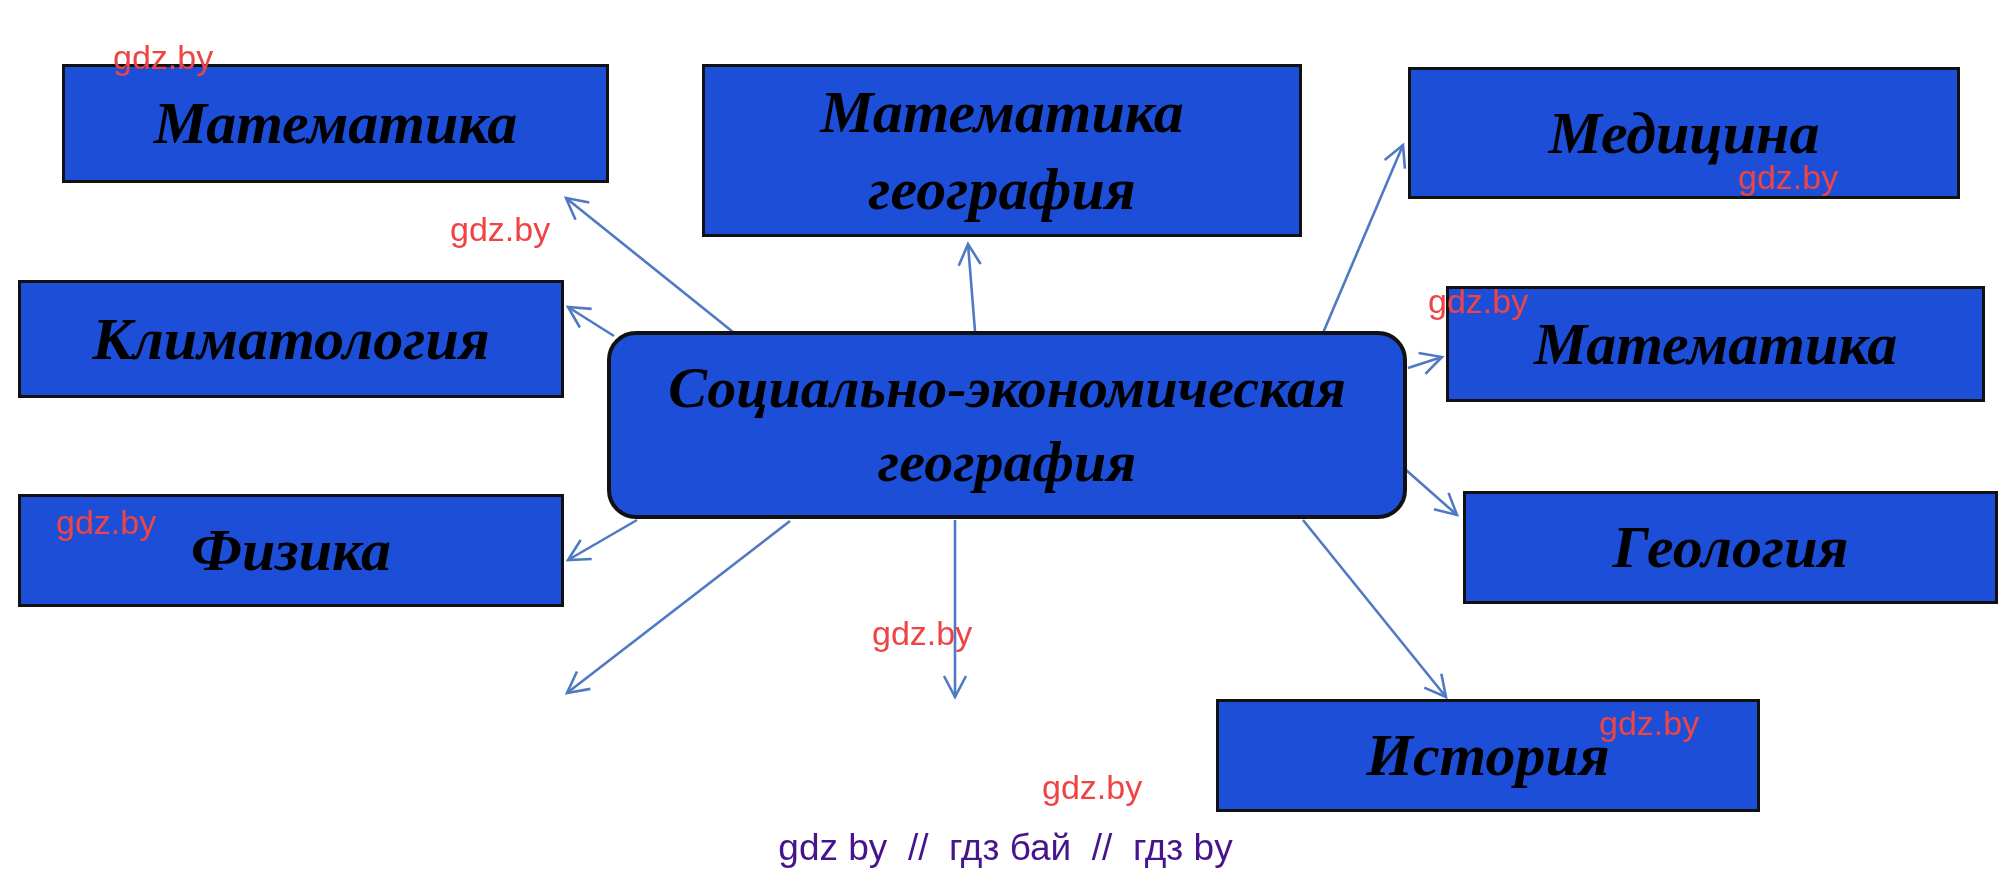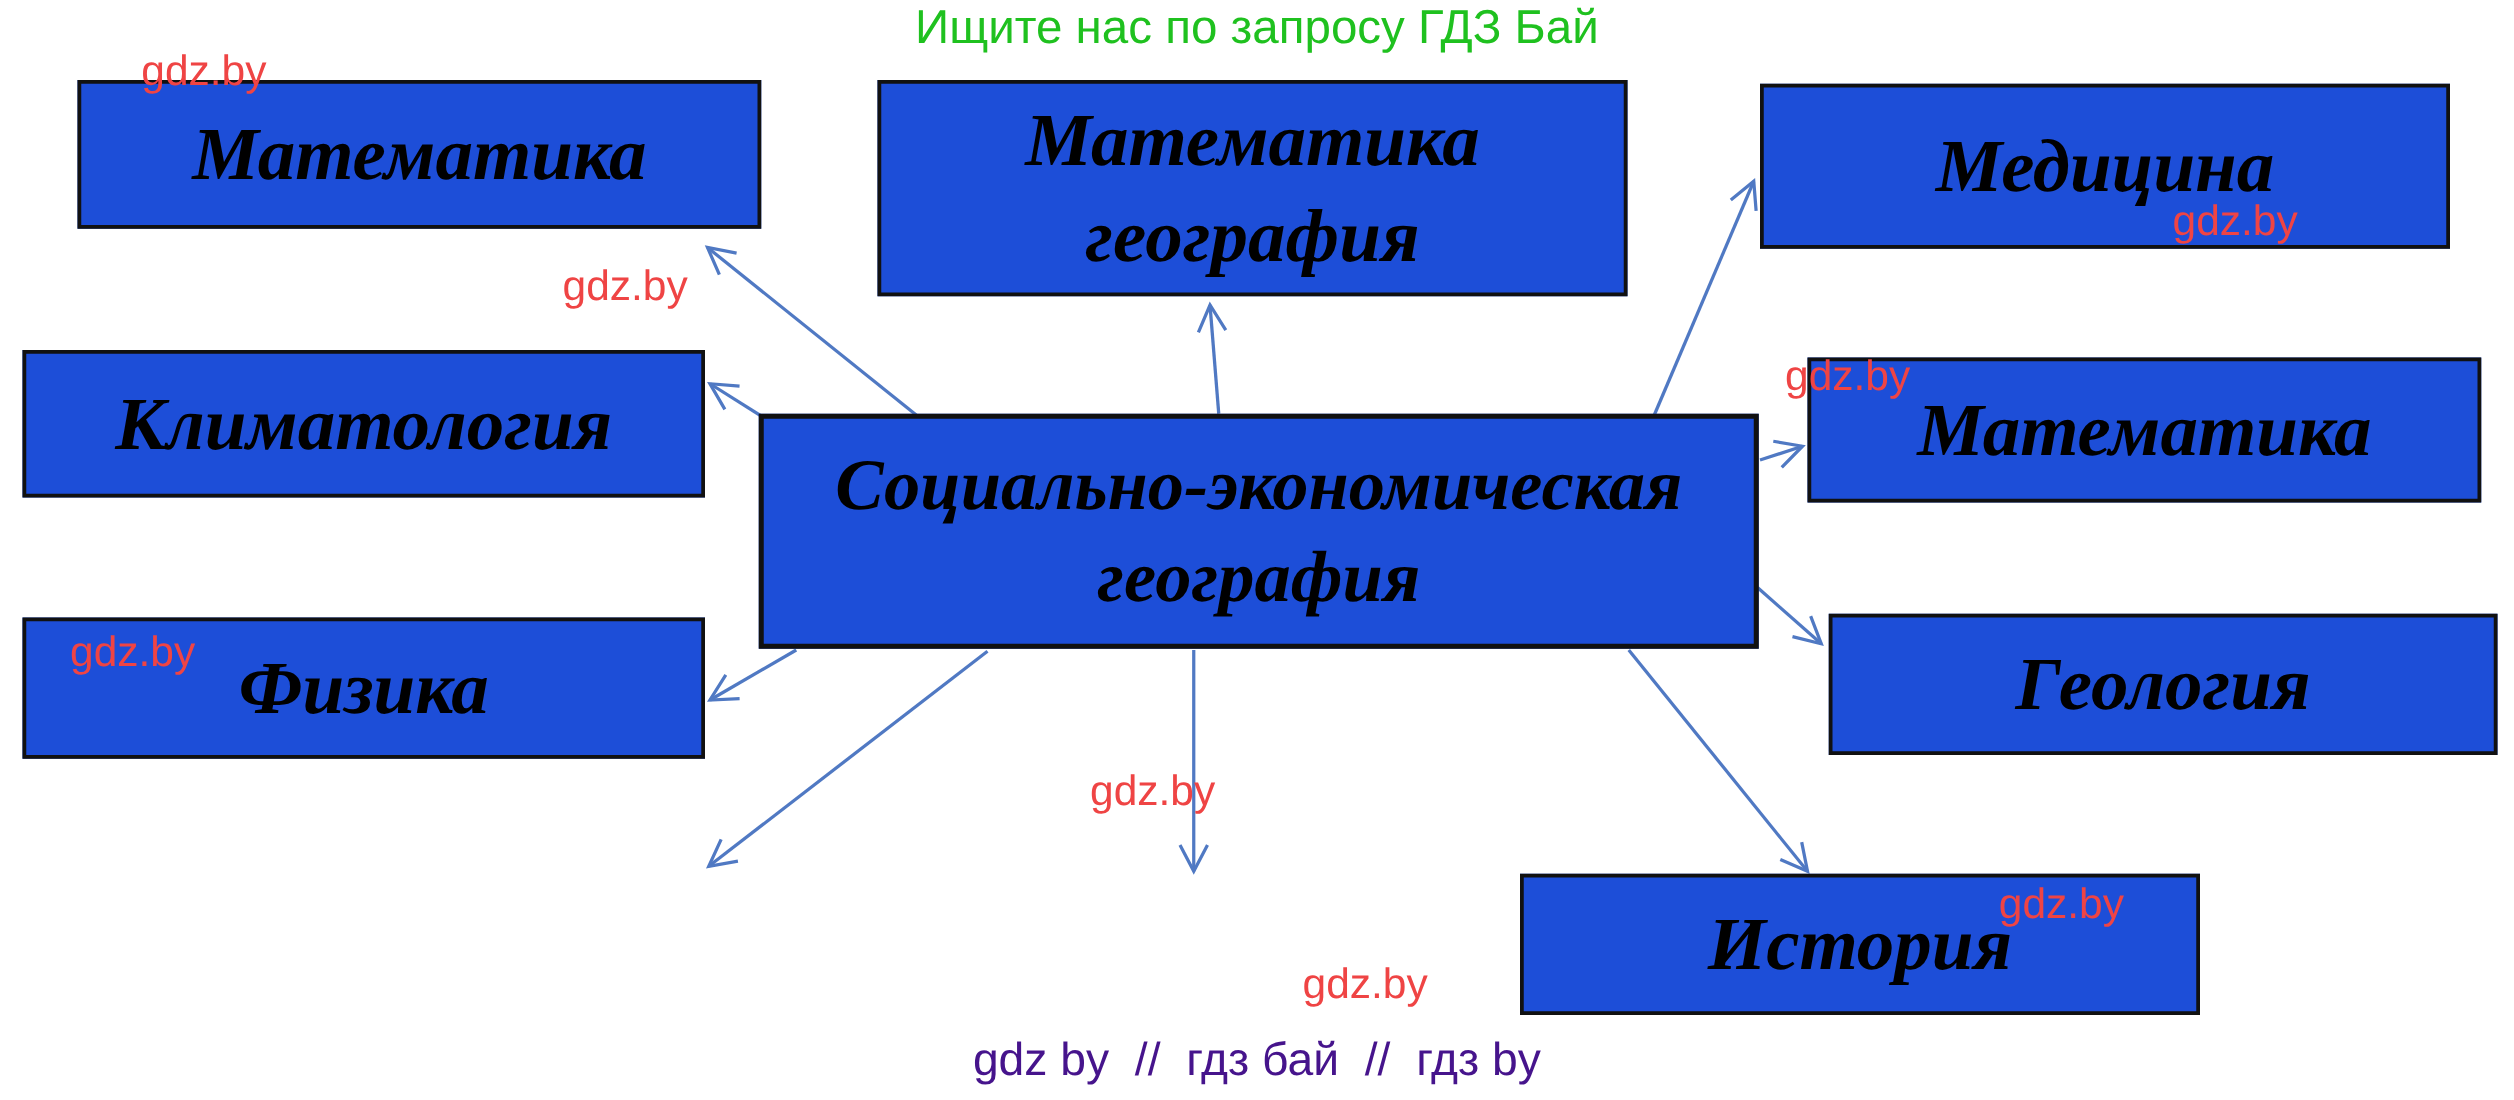--- a/index.html
+++ b/index.html
@@ -51,21 +51,21 @@
     font-style:italic;
   }
   .node-label{
     font-family:"Liberation Serif", serif;
     font-weight:700;
     font-size:60px;
     line-height:1.28;
     color:var(--ink);
     white-space:pre-line;
   }
-  .center-box{border-width:4px;}
+  .center-box{border-width:4px;border-radius:29px;}
   .center-box .node-label{font-size:58px;}
   .watermark{
     position:absolute;z-index:3;
     font-family:"Liberation Sans", sans-serif;
     font-size:34px;line-height:38px;
     color:#ef4444;
   }
   
   #box-math-tl     {left:62px;   top:64px;  width:547px; height:119px;}
   #box-physgeo     {left:702px;  top:64px;  width:600px; height:173px;}
@@ -86,21 +86,20 @@
   #wm-5{left:56px;   top:503px;}
   #wm-6{left:872px;  top:614px;}
   #wm-7{left:1042px; top:768px;}
   #wm-8{left:1599px; top:704px;}
 </style>
 </head>
 <body>
 
 <div class="canvas">
 
-  <div class="header-line">Ищите нас по запросу ГДЗ Бай</div>
 
   <svg class="arrows" width="2011" height="880" viewBox="0 0 2011 880">
     <defs>
       <marker id="arrowhead" viewBox="0 0 30 30" refX="26" refY="15" markerWidth="30" markerHeight="30" orient="auto" markerUnits="userSpaceOnUse">
         <path d="M5,4 L26,15 L5,26" fill="none" stroke="#5079c3" stroke-width="2.6"></path>
       </marker>
     </defs>
     <g id="edge-group">
         <line x1="733" y1="332" x2="566" y2="198" class="edge"></line>
         <line x1="975" y1="331" x2="968" y2="244" class="edge"></line>

